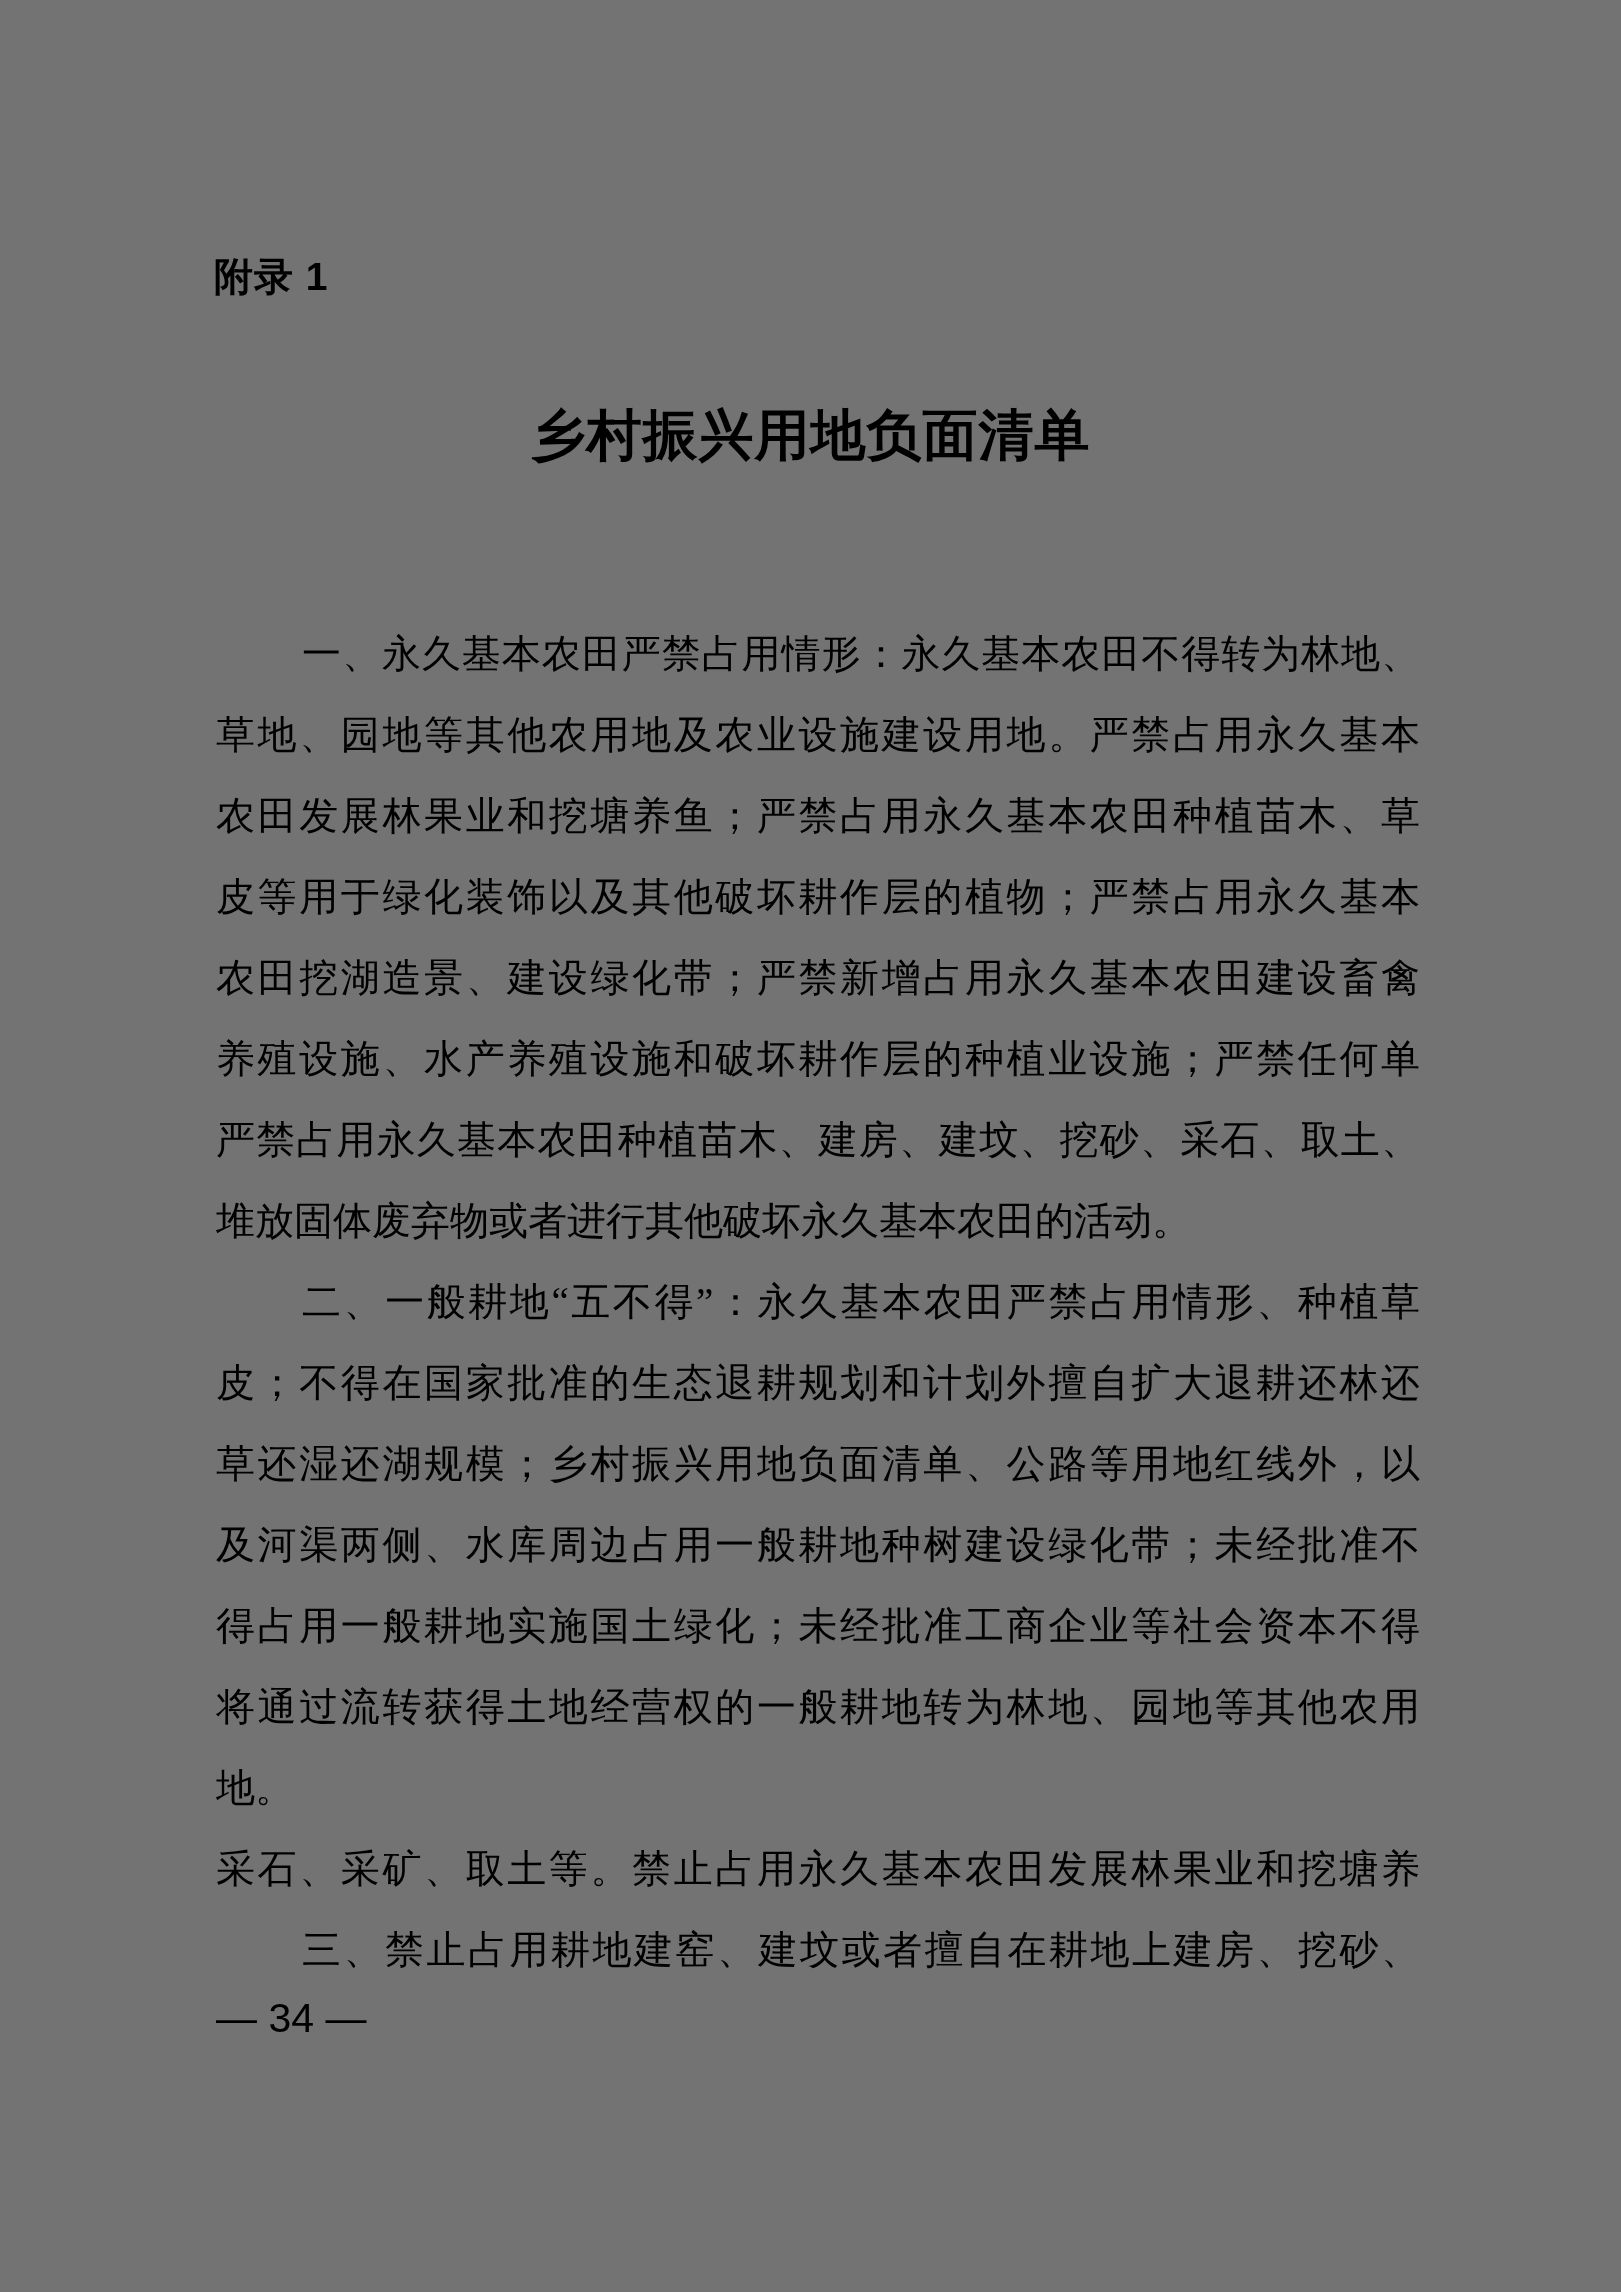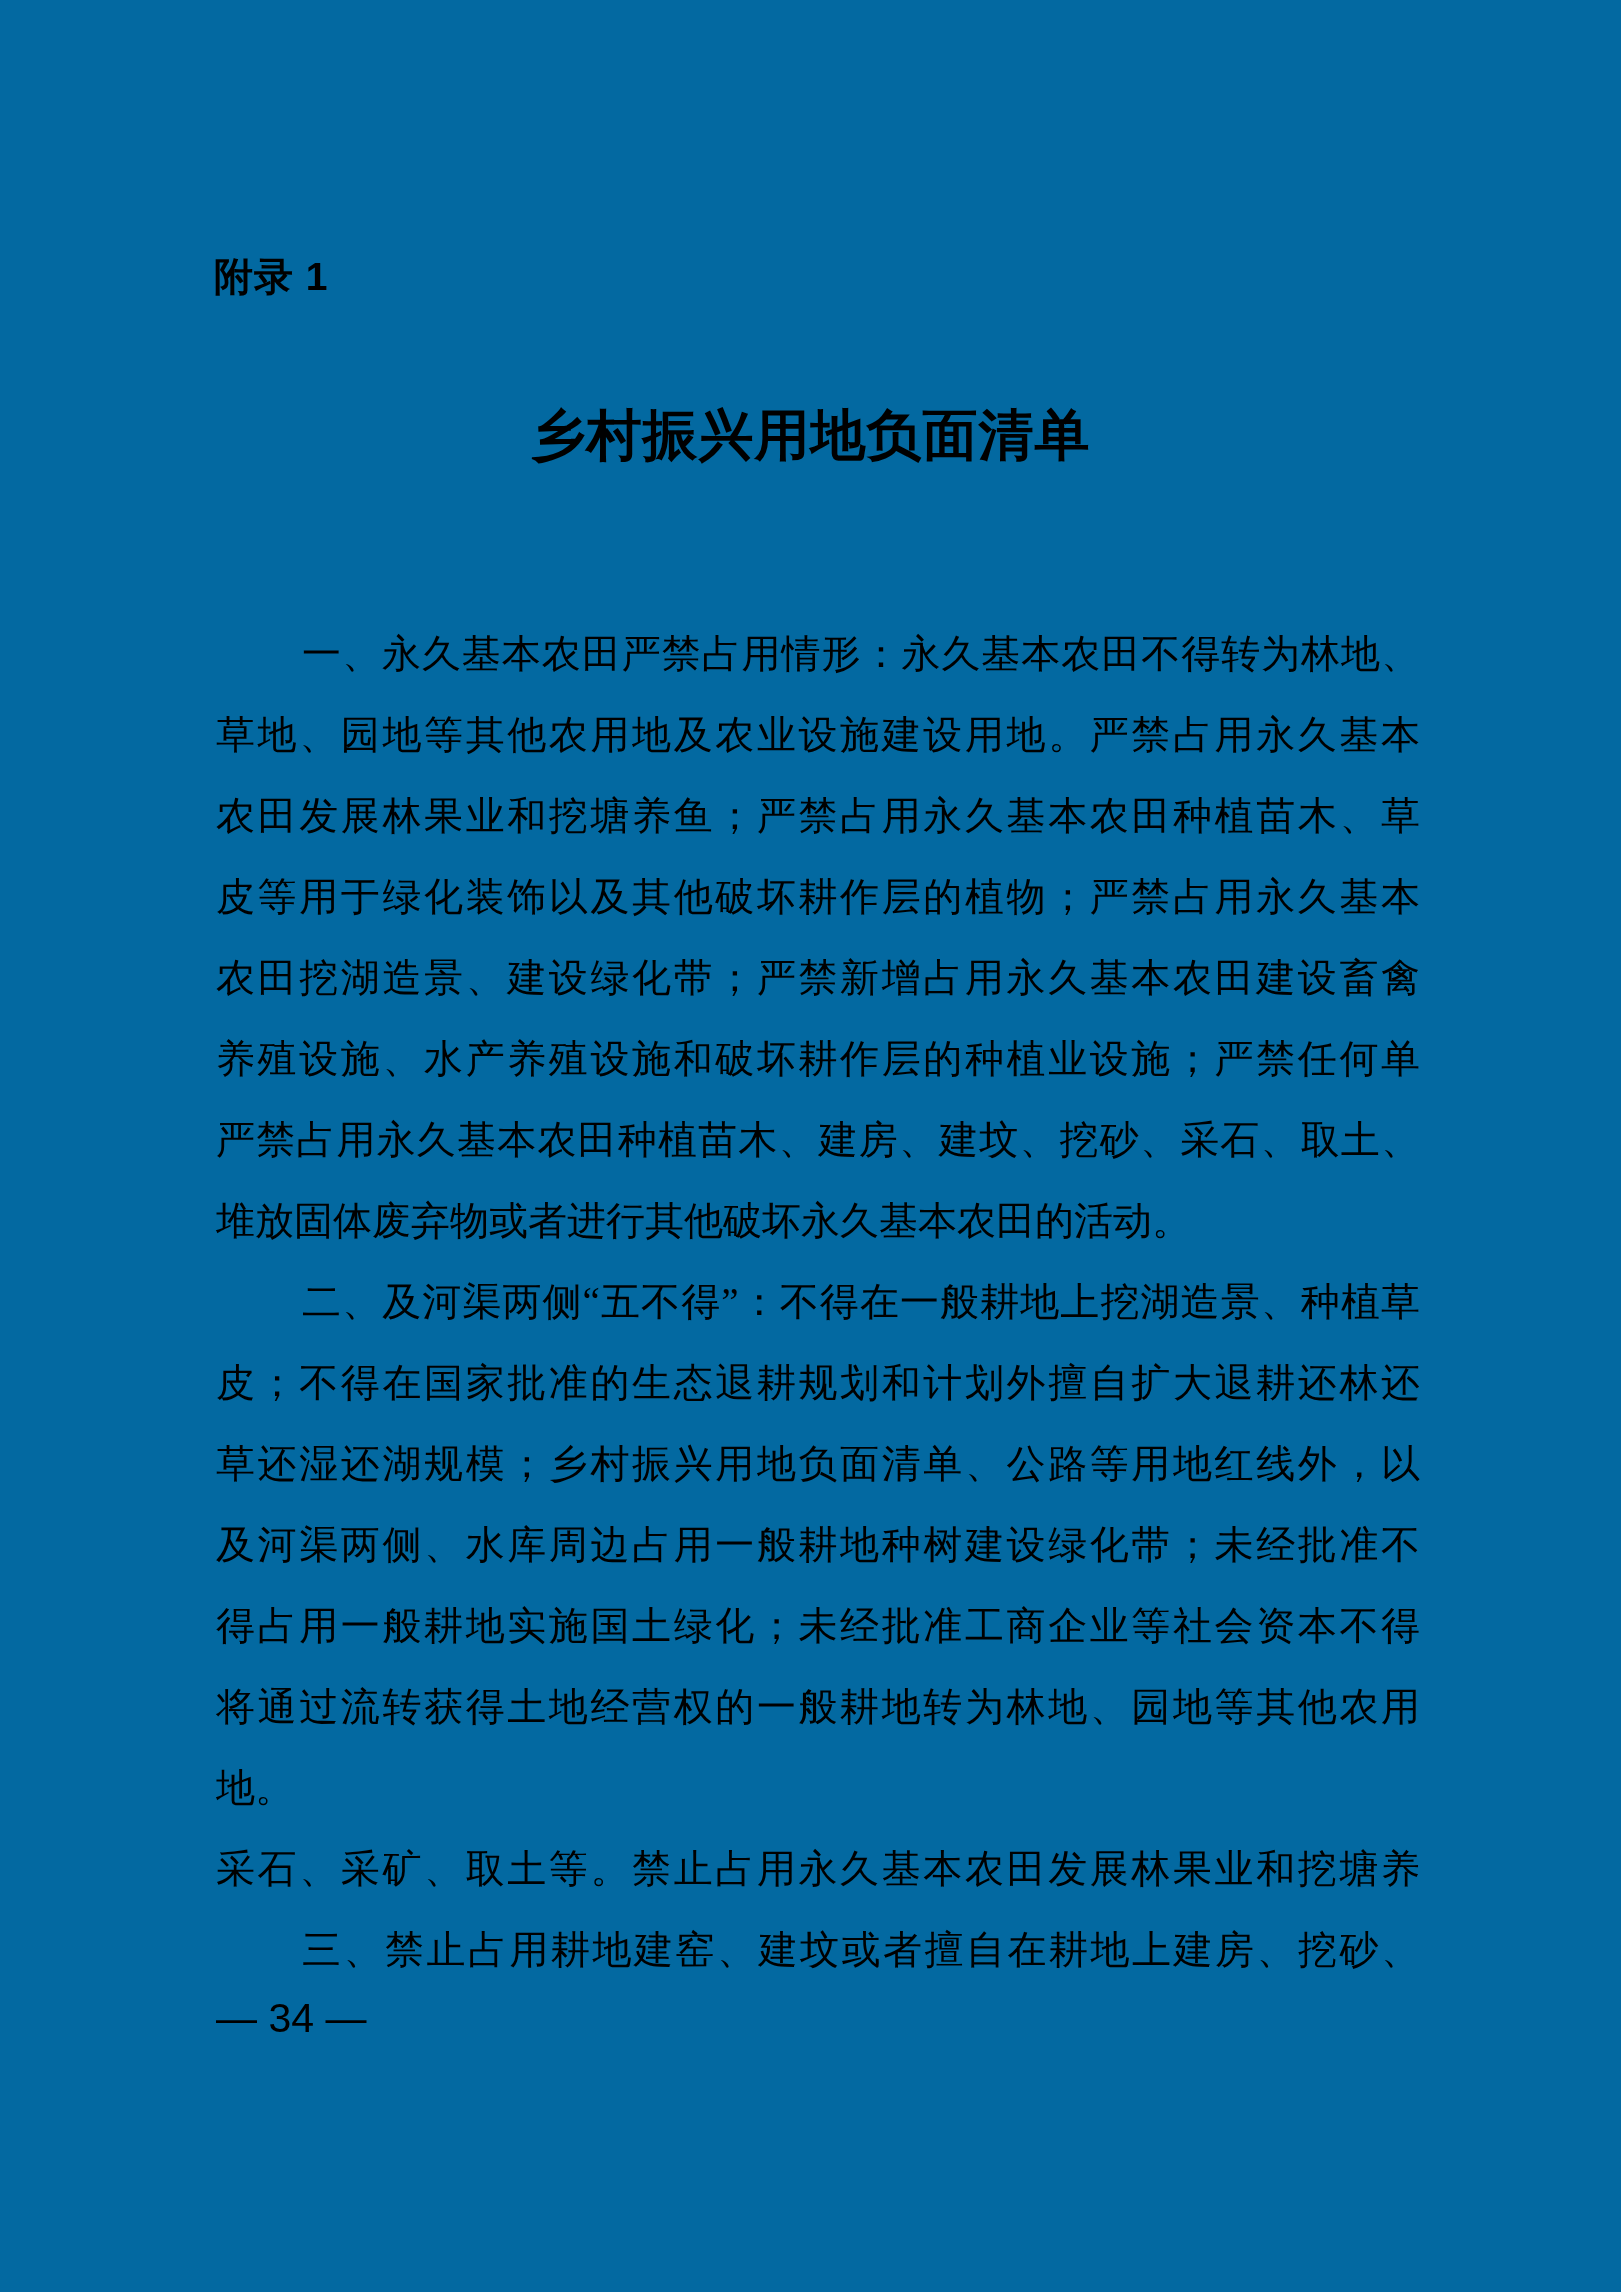--- a/index.html
+++ b/index.html
@@ -4,21 +4,21 @@
 <style>
   html, body {
     margin: 0;
     padding: 0;
     background: #ffffff;
   }
   .page {
     position: relative;
     width: 1621px;
     height: 2293px;
-    background: #0369a1;
+    background: #737373;
     overflow: hidden;
     color: #000000;
   }
   .appendix-label {
     position: absolute;
     left: 214px;
     top: 253px;
     font-family: "Liberation Sans", sans-serif;
     font-weight: bold;
     font-size: 39px;
@@ -85,21 +85,21 @@
         <div class="line indent fill">一、永久基本农田严禁占用情形：永久基本农田不得转为林地、</div>
         <div class="line fill">草地、园地等其他农用地及农业设施建设用地。严禁占用永久基本</div>
         <div class="line fill">农田发展林果业和挖塘养鱼；严禁占用永久基本农田种植苗木、草</div>
         <div class="line fill">皮等用于绿化装饰以及其他破坏耕作层的植物；严禁占用永久基本</div>
         <div class="line fill">农田挖湖造景、建设绿化带；严禁新增占用永久基本农田建设畜禽</div>
         <div class="line fill">养殖设施、水产养殖设施和破坏耕作层的种植业设施；严禁任何单</div>
         <div class="line fill">严禁占用永久基本农田种植苗木、建房、建坟、挖砂、采石、取土、</div>
         <div class="line">堆放固体废弃物或者进行其他破坏永久基本农田的活动。</div>
       </div>
       <div class="paragraph">
-        <div class="line indent fill">二、及河渠两侧“五不得”：不得在一般耕地上挖湖造景、种植草</div>
+        <div class="line indent fill">二、一般耕地“五不得”：永久基本农田严禁占用情形、种植草</div>
         <div class="line fill">皮；不得在国家批准的生态退耕规划和计划外擅自扩大退耕还林还</div>
         <div class="line fill">草还湿还湖规模；乡村振兴用地负面清单、公路等用地红线外，以</div>
         <div class="line fill">及河渠两侧、水库周边占用一般耕地种树建设绿化带；未经批准不</div>
         <div class="line fill">得占用一般耕地实施国土绿化；未经批准工商企业等社会资本不得</div>
         <div class="line fill">将通过流转获得土地经营权的一般耕地转为林地、园地等其他农用</div>
         <div class="line">地。</div>
       </div>
       <div class="paragraph">
         <div class="line fill">采石、采矿、取土等。禁止占用永久基本农田发展林果业和挖塘养</div>
         <div class="line indent fill">三、禁止占用耕地建窑、建坟或者擅自在耕地上建房、挖砂、</div>

